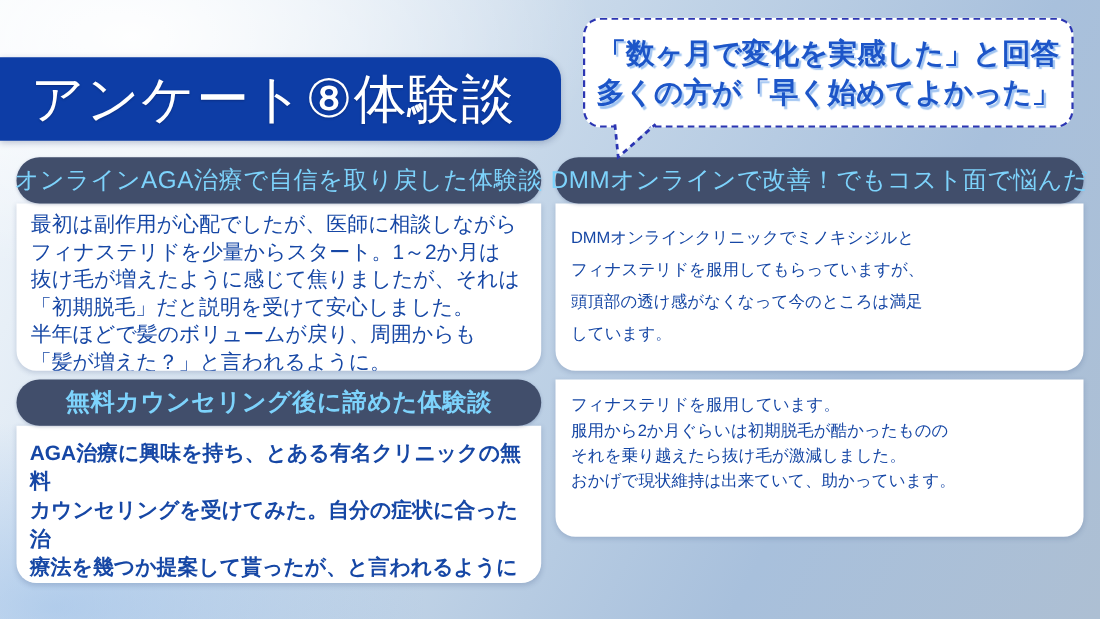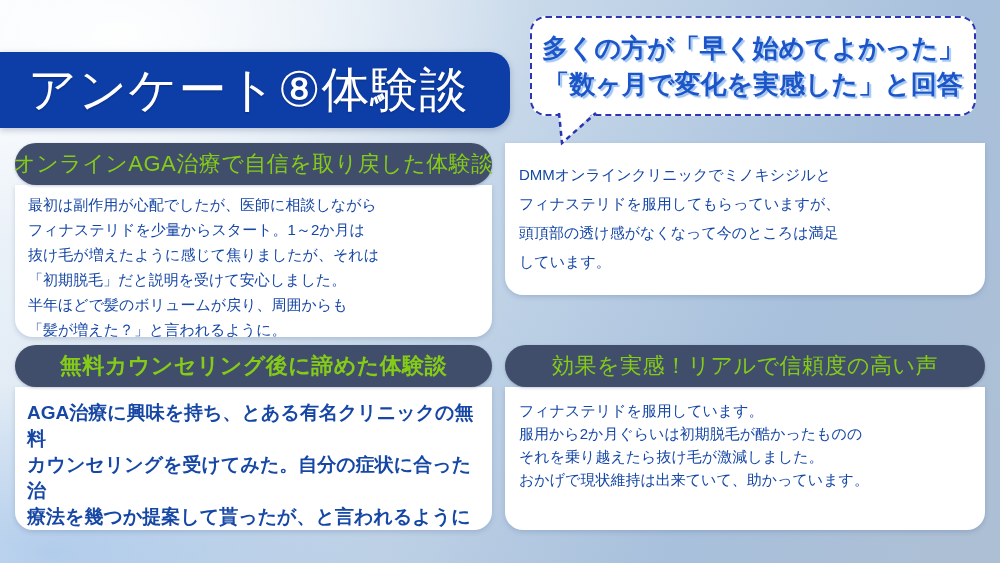--- a/index.html
+++ b/index.html
@@ -54,84 +54,84 @@
     text-shadow:2px 2px 1px rgba(150,190,240,.9);
   }
   .tail-svg{position:absolute;left:0;top:0;width:1000px;height:563px;z-index:4;pointer-events:none;}
 
   
   .card{position:absolute;z-index:1;}
   .card .hdr{
     height:42px;border-radius:21px;
     background:var(--card-header-bg);
     display:flex;align-items:center;justify-content:center;
-    color:#84cc16;font-size:22px;letter-spacing:.5px;white-space:nowrap;
+    color:#7dd3fc;font-size:22px;letter-spacing:.5px;white-space:nowrap;
     box-shadow:0 1px 3px rgba(20,40,90,.25);
     position:relative;z-index:2;
   }
   .card .bod{
     background:var(--card-bg);
     border-radius:0 0 18px 18px;
     color:var(--card-body-text);
     white-space:pre-line;overflow:hidden;
     box-shadow:0 2px 5px rgba(40,60,110,.18);
   }
   .card-tl{left:15px;top:143px;width:477px;}
-  .card-tl .bod{height:152px;font-size:15px;line-height:25px;padding:7px 13px 0;}
+  .card-tl .bod{height:152px;font-size:19px;line-height:25px;padding:7px 13px 0;}
   .card-tr{left:505px;top:143px;width:480px;}
   .card-tr .bod{height:152px;font-size:15px;line-height:29px;padding:17px 14px 0;}
   .card-bl{left:15px;top:345px;width:477px;font-weight:bold;}
   .card-bl .bod{height:143px;font-size:19px;line-height:26px;padding:13px 12px 0;}
   .card-br{left:505px;top:345px;width:480px;}
   .card-br .bod{height:143px;font-size:15px;line-height:23px;padding:12px 14px 0;}
 </style>
 </head>
 <body>
 
 <div class="stage">
 
   <div class="banner">
     <div class="title">アンケート⑧体験談</div>
   </div>
 
   <div class="callout">
+    <div class="line">「数ヶ月で変化を実感した」と回答</div>
     <div class="line">多くの方が「早く始めてよかった」</div>
-    <div class="line">「数ヶ月で変化を実感した」と回答</div>
   </div>
   <svg class="tail-svg" viewBox="0 0 1000 563">
     <polygon points="558,106 600,106 562,144" fill="#ffffff"></polygon>
     <polyline points="559,113 562,143 596,113" fill="none" stroke="#2b35b2" stroke-width="2.5" stroke-dasharray="5,4"></polyline>
   </svg>
 
   <div class="card card-tl">
     <div class="hdr">オンラインAGA治療で自信を取り戻した体験談</div>
     <div class="bod">最初は副作用が心配でしたが、医師に相談しながら
 フィナステリドを少量からスタート。1～2か月は
 抜け毛が増えたように感じて焦りましたが、それは
 「初期脱毛」だと説明を受けて安心しました。
 半年ほどで髪のボリュームが戻り、周囲からも
 「髪が増えた？」と言われるように。</div>
   </div>
 
   <div class="card card-tr">
+    <div class="hdr">DMMオンラインで改善！でもコスト面で悩んだ</div>
     <div class="bod">DMMオンラインクリニックでミノキシジルと
 フィナステリドを服用してもらっていますが、
 頭頂部の透け感がなくなって今のところは満足
 しています。</div>
   </div>
 
   <div class="card card-bl">
     <div class="hdr">無料カウンセリング後に諦めた体験談</div>
     <div class="bod">AGA治療に興味を持ち、とある有名クリニックの無料
 カウンセリングを受けてみた。自分の症状に合った治
 療法を幾つか提案して貰ったが、と言われるように
 上に高く、断念せざるを得なかった。</div>
   </div>
 
   <div class="card card-br">
-    <div class="hdr">効果を実感！リアルで信頼度の高い声</div>
     <div class="bod">フィナステリドを服用しています。
 服用から2か月ぐらいは初期脱毛が酷かったものの
 それを乗り越えたら抜け毛が激減しました。
 おかげで現状維持は出来ていて、助かっています。</div>
   </div>
 
 </div>
 
 </body></html>

